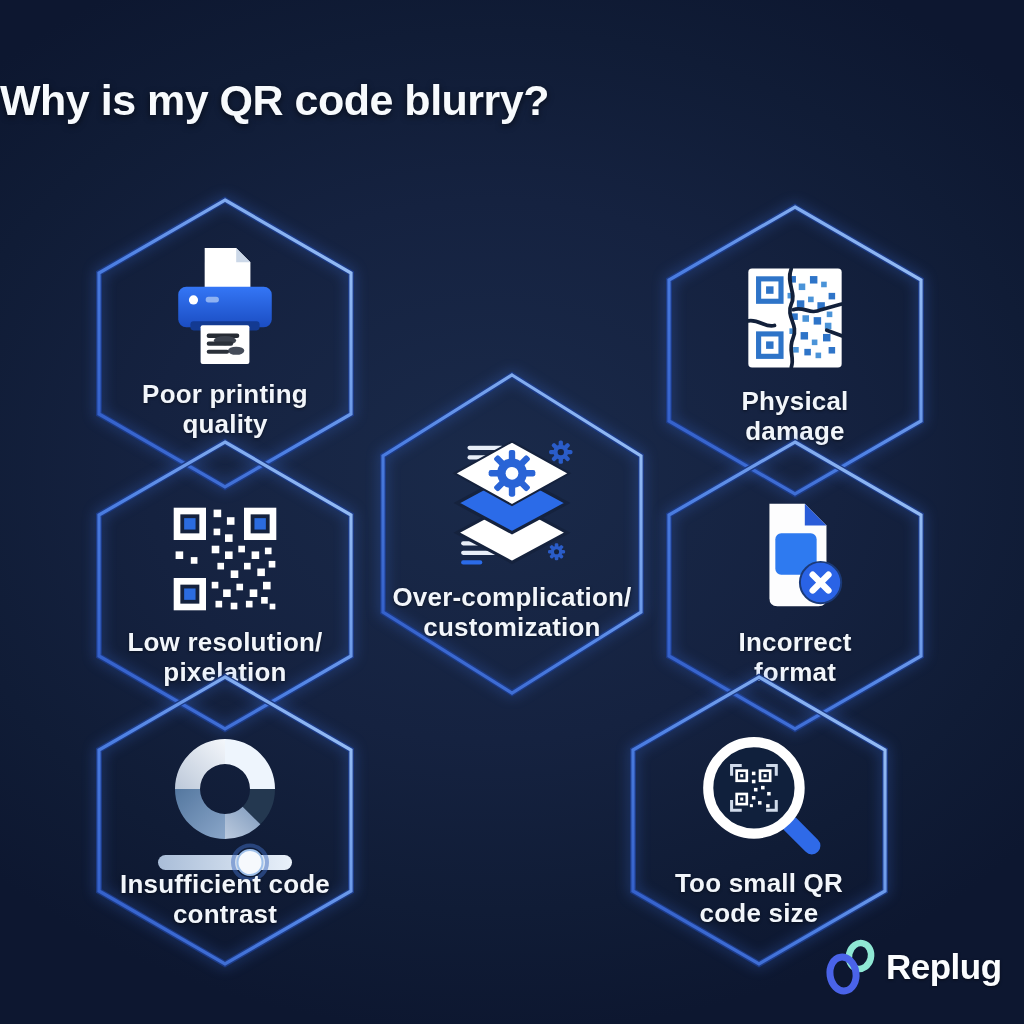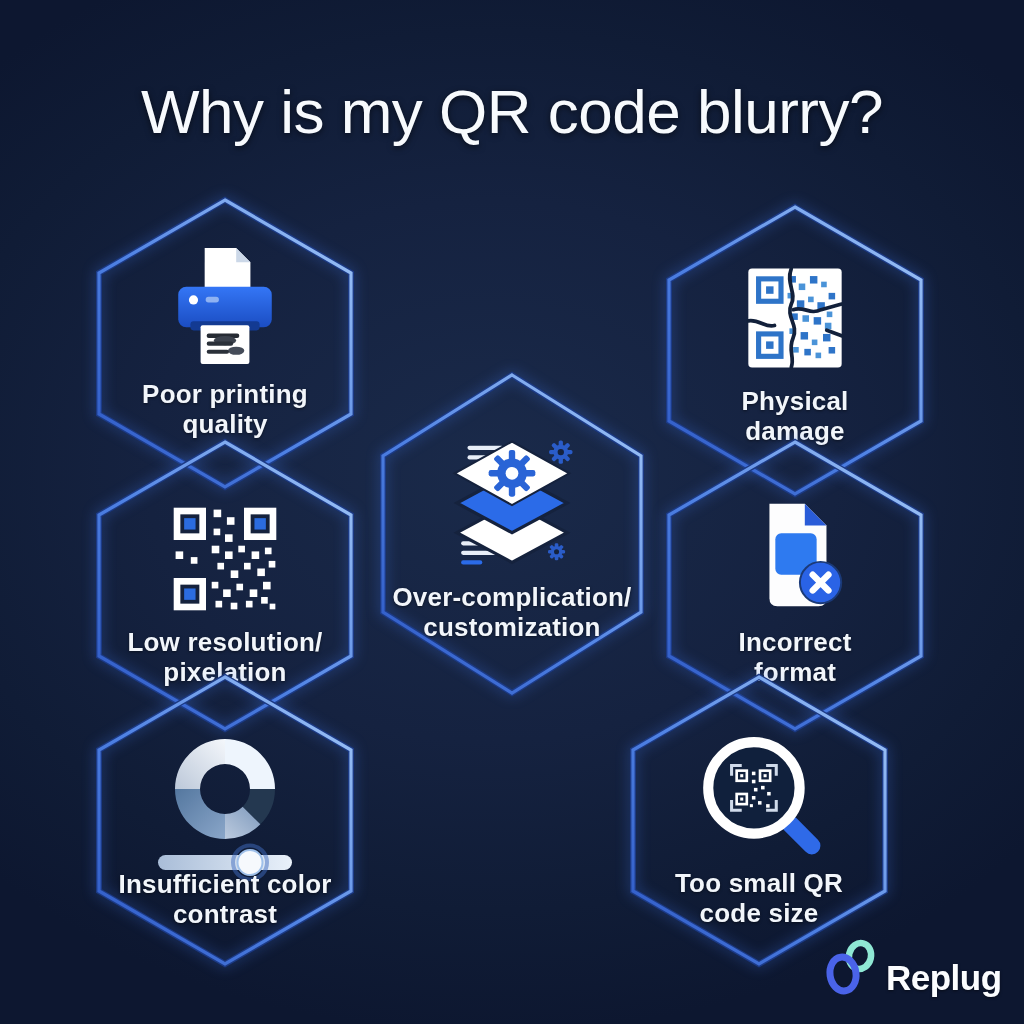--- a/index.html
+++ b/index.html
@@ -2,33 +2,33 @@
 <html><head>
 <meta charset="utf-8">
 <style>
   html,body{margin:0;padding:0;background:#0c1528;}
   #stage{
     position:relative;width:1024px;height:1024px;overflow:hidden;
     background:radial-gradient(ellipse 70% 55% at 48% 46%, #1a2a4a 0%, #152240 48%, #101c36 78%, #0d1730 100%);
     font-family:"Liberation Sans","DejaVu Sans",sans-serif;
   }
   .title{
-    position:absolute;left:0;right:0;top:76px;text-align:center;
-    font-size:62px;font-weight:normal;letter-spacing:-0.5px;color:#f7fafd;
+    position:absolute;left:0;right:0;top:76px;text-align:left;
+    font-size:43px;font-weight:bold;letter-spacing:-0.5px;color:#f7fafd;
     text-shadow:0 2px 6px rgba(0,0,0,.55);
   }
   .hex-tile{position:absolute;}
   .hex-outline{position:absolute;left:0;top:0;filter:drop-shadow(0 0 7px rgba(64,118,230,.45));}
   .icon-box{position:absolute;left:0;right:0;display:flex;justify-content:center;}
   .card-label{
     position:absolute;left:-14px;right:-14px;text-align:center;
     white-space:pre-line;color:#f2f6fb;font-size:26px;line-height:1.14;
     font-weight:bold;letter-spacing:.2px;text-shadow:0 1px 3px rgba(0,0,0,.5);
   }
-  .logo{position:absolute;left:824px;top:936px;display:flex;align-items:flex-end;gap:10px;}
+  .logo{position:absolute;left:824px;top:936px;display:flex;align-items:center;gap:10px;}
   .logo-text{color:#fbfdff;font-size:35px;font-weight:bold;letter-spacing:-0.5px;text-shadow:0 1px 3px rgba(0,0,0,.5);}
 </style>
 </head>
 <body>
 
 <div id="stage">
 
   <svg width="0" height="0" style="position:absolute" aria-hidden="true">
     <defs>
       <linearGradient id="hexGrad" x1="0" y1="1" x2="1" y2="0">
@@ -272,21 +272,21 @@
         <path d="M85,10 A50,50 0 0 0 35,60 L60,60 A25,25 0 0 1 85,35 Z" fill="url(#ctrTL)"></path>
         <path d="M85,10 A50,50 0 0 1 135,60 L110,60 A25,25 0 0 0 85,35 Z" fill="#eef5fd"></path>
         <path d="M135,60 A50,50 0 0 1 120.36,95.36 L102.68,77.68 A25,25 0 0 0 110,60 Z" fill="#243850"></path>
         <path d="M120.36,95.36 A50,50 0 0 1 85,110 L85,85 A25,25 0 0 0 102.68,77.68 Z" fill="url(#ctrBR)"></path>
         <path d="M85,110 A50,50 0 0 1 35,60 L60,60 A25,25 0 0 0 85,85 Z" fill="url(#ctrBL)"></path>
         <rect x="18" y="126" width="134" height="15" rx="7.5" fill="url(#trackGrad)"></rect>
         <circle cx="110" cy="133.5" r="17" fill="none" stroke="#3f6cc0" stroke-width="4" opacity="0.5"></circle>
         <circle cx="110" cy="133.5" r="12.5" fill="#f6f9fd" stroke="#9fc0ea" stroke-width="2"></circle>
       </svg>
     </div>
-    <div class="card-label" style="top:197px">Insufficient color
+    <div class="card-label" style="top:197px">Insufficient code
 contrast</div>
   </div>
 
   <div class="hex-tile" style="left:629px;top:673px;width:260px;height:295px">
     <svg class="hex-outline" width="260" height="295">
       <polygon points="130,4 256,77 256,218 130,291 4,218 4,77" fill="none" stroke="#1c3a85" stroke-width="6"></polygon>
       <polygon points="130,4 256,77 256,218 130,291 4,218 4,77" fill="none" stroke="url(#hexGrad)" stroke-width="3.2"></polygon>
     </svg>
     <div class="icon-box" style="top:56px">
       <svg width="132" height="132" viewBox="0 0 130 130">

